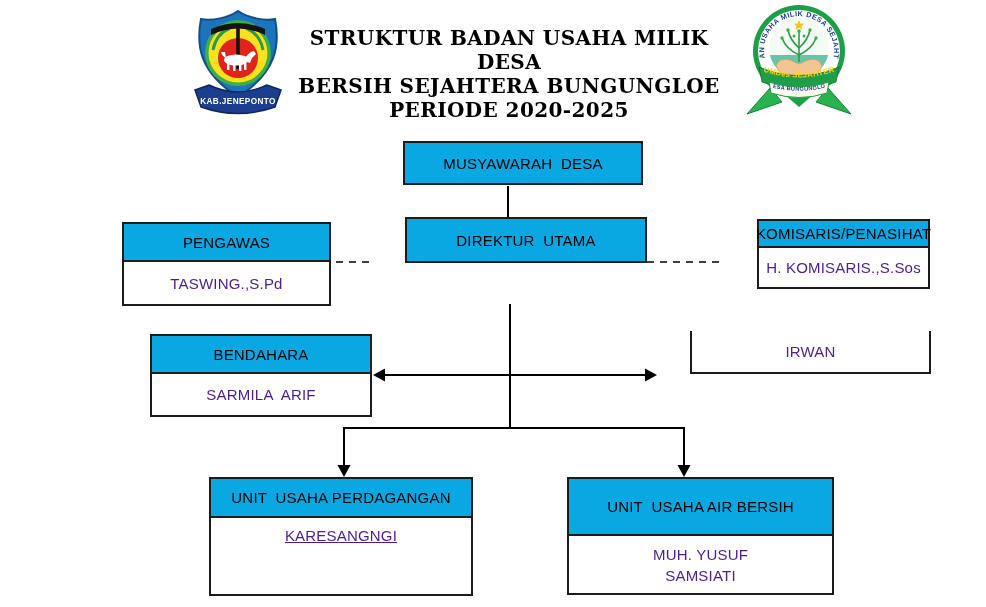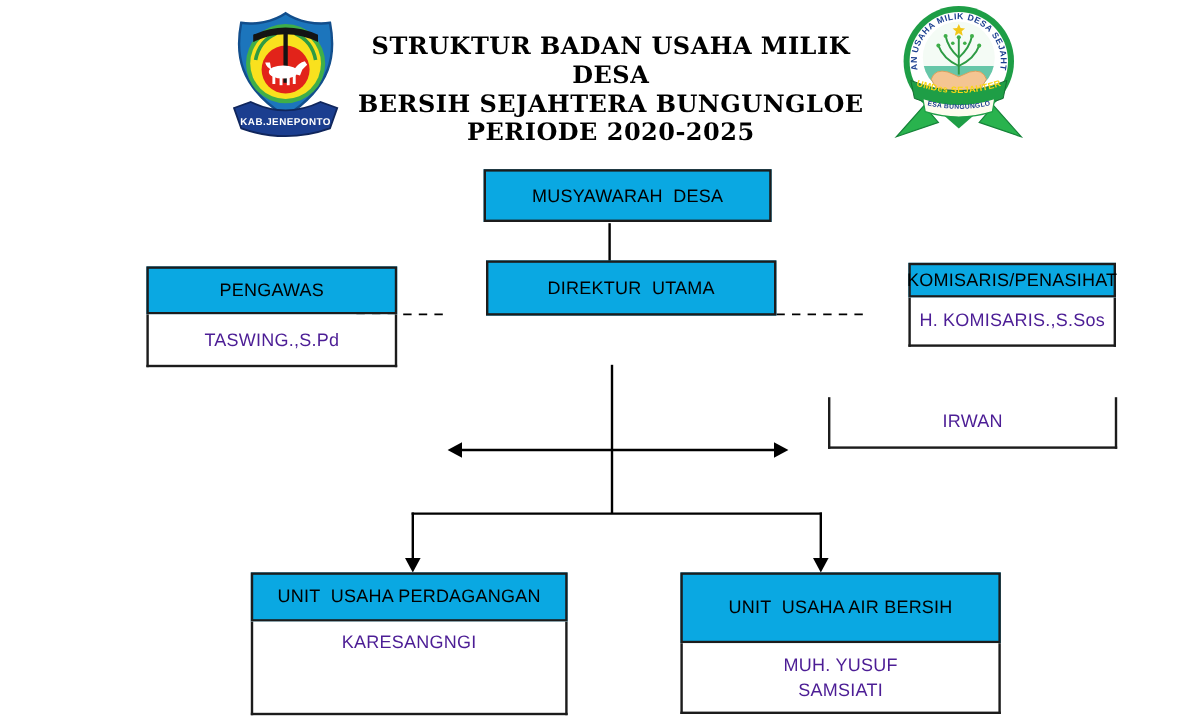--- a/index.html
+++ b/index.html
@@ -29,21 +29,21 @@
     font-size:15px; color:#000; letter-spacing:0.2px;
     white-space:pre-wrap; text-align:center;
   }
   .box-body {
     box-sizing:border-box; background:#fff;
     border:2px solid var(--border,#1c1c1c); border-top:none;
     display:flex; align-items:center; justify-content:center;
     font-size:15px; color:#4c1d95; letter-spacing:0.2px;
     white-space:pre-wrap; text-align:center; line-height:21px;
   }
-  .box-body.top-align { align-items:flex-start; padding-top:7px; }
+  .box-body.top-align { align-items:flex-start; padding-top:7px;text-decoration:underline; }
 </style>
 </head>
 <body>
 
 <div class="page">
 
   <svg class="logo" style="left:186px;top:8px" width="104" height="108" viewBox="0 0 104 108">
     <path d="M52,3 C42,10 26,13 15,11 C10,37 13,64 52,89 C91,64 94,37 89,11 C78,13 62,10 52,3 Z" fill="#1C75BC" stroke="#124E8C" stroke-width="2"></path>
     <circle cx="52" cy="45" r="33" fill="#3FAE49"></circle>
     <circle cx="52" cy="45" r="29.5" fill="#F9E11E"></circle>
@@ -144,20 +144,24 @@
   <div class="org-box" style="left:90px;top:222px;width:241px">
     <div class="box-header" style="height:40px">PENGAWAS</div>
     <div class="box-body" style="height:44px">TASWING.,S.Pd</div>
   </div>
 
   <div class="org-box" style="left:725px;top:219px;width:205px">
     <div class="box-header" style="height:29px">KOMISARIS/PENASIHAT</div>
     <div class="box-body" style="height:41px">H. KOMISARIS.,S.Sos</div>
   </div>
 
+  <div class="org-box" style="left:118px;top:334px;width:254px">
+    <div class="box-header" style="height:40px">BENDAHARA</div>
+    <div class="box-body" style="height:43px">SARMILA  ARIF</div>
+  </div>
 
   <div class="org-box" style="left:658px;top:331px;width:273px">
     <div class="box-body" style="height:43px">IRWAN</div>
   </div>
 
   <div class="org-box" style="left:177px;top:477px;width:296px">
     <div class="box-header" style="height:41px">UNIT  USAHA PERDAGANGAN</div>
     <div class="box-body top-align" style="height:78px">KARESANGNGI</div>
   </div>
 

